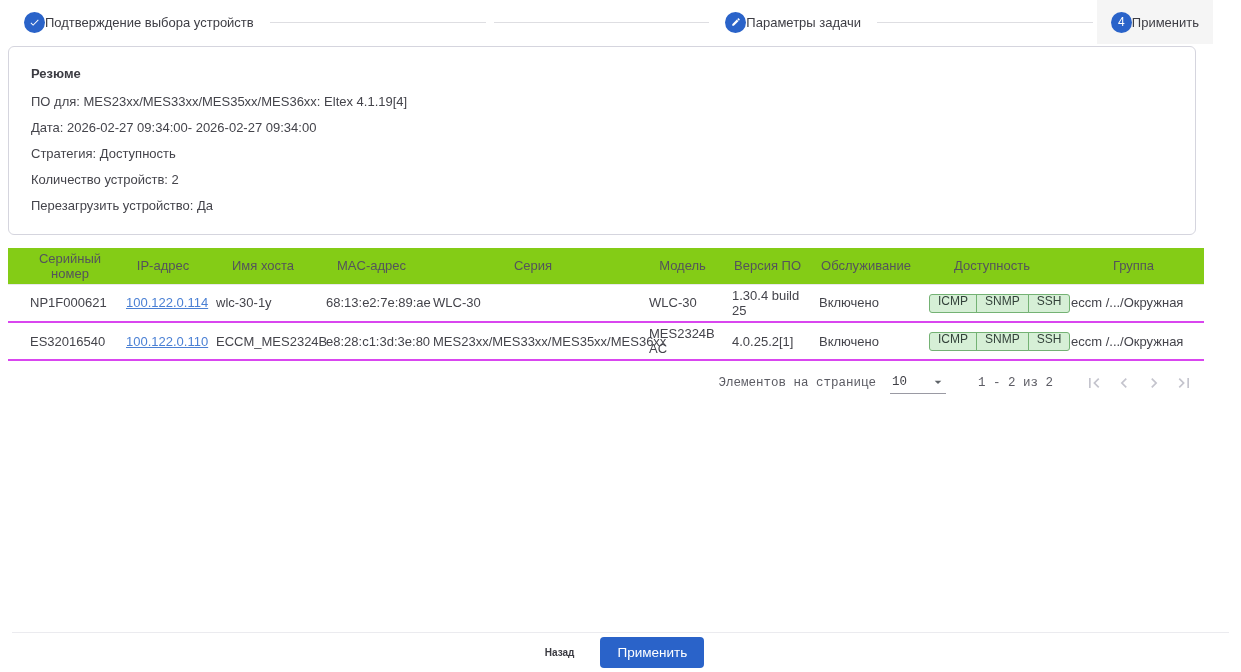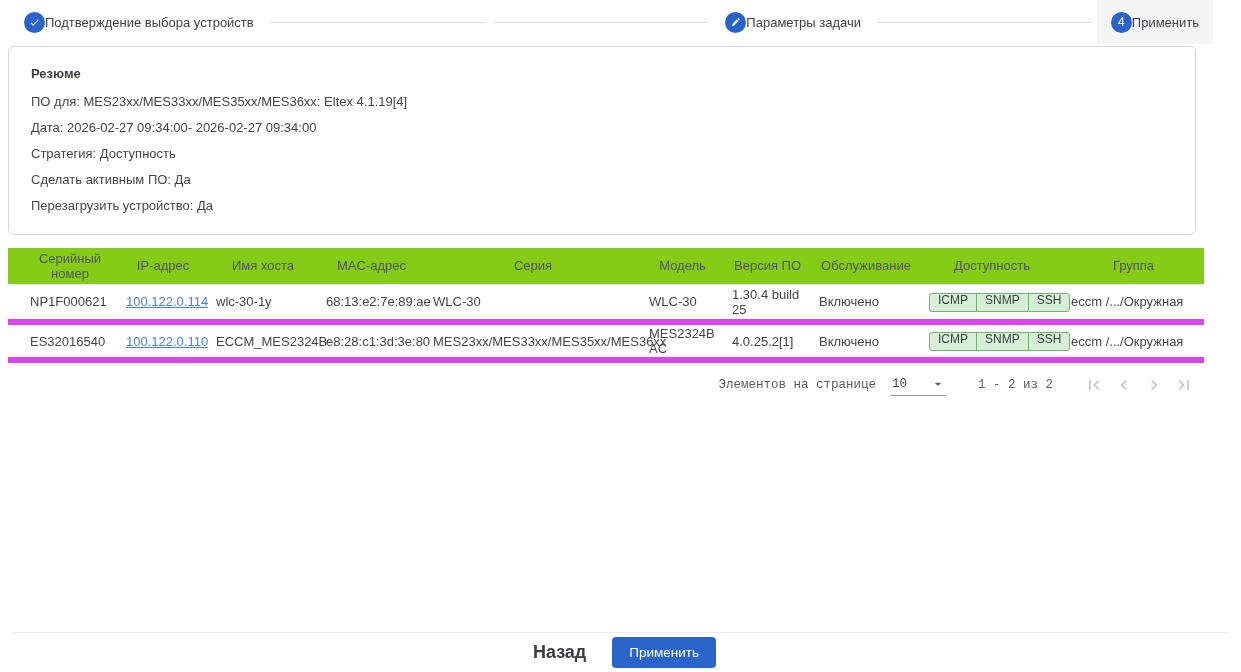--- a/index.html
+++ b/index.html
@@ -22,21 +22,21 @@
     background:#fff; padding:19px 22px 20px 22px; }
   .summary-title { font-size:13px; font-weight:bold; color:#3b3b42; margin-bottom:14px; }
   .summary-line { font-size:13px; color:#44444b; margin-bottom:13px; line-height:13px; }
   .summary-line:last-child { margin-bottom:2px; }
 
   
   .tablewrap { margin:13px 37px 0 8px; }
   table { border-collapse:collapse; table-layout:fixed; width:1196px; font-size:13px; }
   thead th { background:#84cc16; color:#54545b; font-weight:normal; text-align:center;
     height:36px; padding:0 8px; border-bottom:1px solid #e8e8ec; }
-  tbody td { height:38px; padding:0 8px; border-bottom:6px solid #d946ef; color:#44444b; }
+  tbody td { height:38px; padding:0 8px; border-bottom:2px solid #d946ef; color:#44444b; }
   th:first-child, td:first-child { padding-left:22px; }
   a.ip-link { color:#4b80d4; text-decoration:underline; cursor:pointer; }
   .badges { display:inline-flex; }
   .badge { font-size:12px; color:#33423a; background:#d6efd6; border:1px solid #74b274;
     padding:0 8px 4px 8px; line-height:13px; }
   .badge + .badge { margin-left:-1px; }
   .badge:first-child { border-radius:3px 0 0 3px; }
   .badge:last-child { border-radius:0 3px 3px 0; }
 
   
@@ -49,21 +49,21 @@
   .range-label { margin:0 28px 0 32px; }
   .pager { display:flex; align-items:center; gap:4px; }
   .pager-btn { width:26px; height:26px; display:flex; align-items:center; justify-content:center; cursor:default; }
   .pager-btn svg { display:block; fill:#c4c4cd; }
 
   .spacer { flex:1 1 auto; }
 
   
   .footer-divider { height:1px; background:#ebebef; margin:0 12px 0 12px; flex:none; }
   .footer { display:flex; align-items:center; justify-content:center; gap:18px; height:39px; flex:none; }
-  .btn-back { background:none; border:none; font-family:inherit; font-size:18px; font-weight:bold;
+  .btn-back { background:none; border:none; font-family:inherit; font-size:10px; font-weight:bold;
     color:#3b3b42; cursor:pointer; padding:6px 8px; }
   .btn-apply { background:#2a63c9; border:none; border-radius:4px; font-family:inherit;
     font-size:13.5px; font-weight:500; color:#ffffff; padding:8px 17px; cursor:pointer; }
 </style>
 </head>
 <body>
 
 <div class="page">
 
   <div class="stepper">
@@ -90,21 +90,21 @@
       <span class="step-icon">4</span>
       <span class="step-label">Применить</span>
     </div>
   </div>
 
   <div class="summary">
     <div class="summary-title">Резюме</div>
     <div class="summary-line">ПО для: MES23xx/MES33xx/MES35xx/MES36xx: Eltex 4.1.19[4]</div>
     <div class="summary-line">Дата: 2026-02-27 09:34:00- 2026-02-27 09:34:00</div>
     <div class="summary-line">Стратегия: Доступность</div>
-    <div class="summary-line">Сделать активным ПО: Да</div>
+    <div class="summary-line">Количество устройств: 2</div>
     <div class="summary-line">Перезагрузить устройство: Да</div>
   </div>
 
   <div class="tablewrap">
     <table>
       <colgroup>
         <col style="width:110px">
           <col style="width:90px">
           <col style="width:110px">
         <col style="width:107px">

